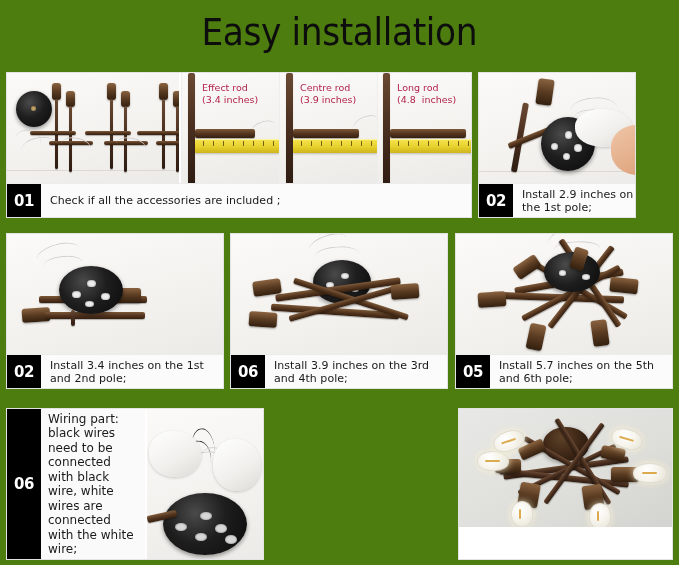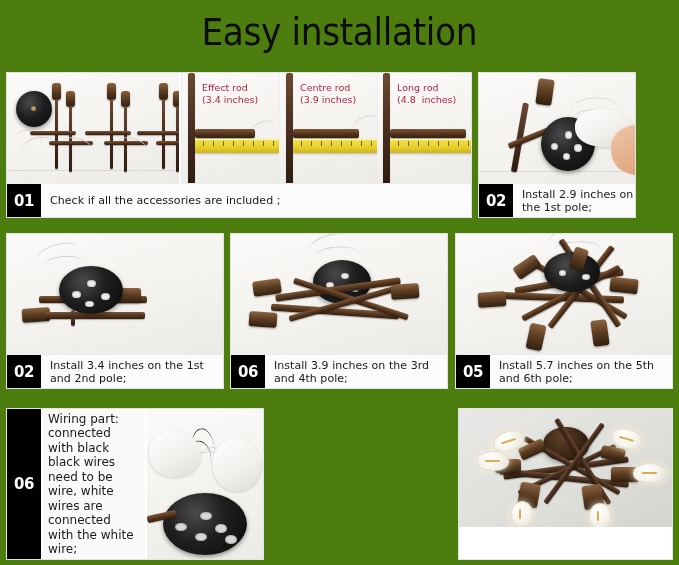--- a/index.html
+++ b/index.html
@@ -314,22 +314,22 @@
     <div class="capbar">
       <div class="badge">05</div>
       <div class="captxt">Install 5.7 inches on the 5th and 6th pole;</div>
     </div>
   </div>
 
   <div class="panel" style="left:6px;top:408px;width:258px;height:152px;">
     <div class="sidebadge">06</div>
     <div class="wiretext" style="right:118px;">
       <span>Wiring part:</span>
+      <span>black wires need to be</span>
       <span>connected with black</span>
-      <span>black wires need to be</span>
       <span>wire, white wires are</span>
       <span>connected</span>
       <span>with the white wire;</span>
     </div>
     <div class="photo" style="left:140px;top:0;width:118px;height:152px;">
       <div class="scene">
           <div class="wall"></div>
         <div class="plate" style="left:16px;top:84px;width:84px;height:62px;">
           <div class="hole" style="left:14%;top:48%;background:#d8d8d8;"></div>
           <div class="hole" style="left:38%;top:64%;background:#d8d8d8;"></div>

